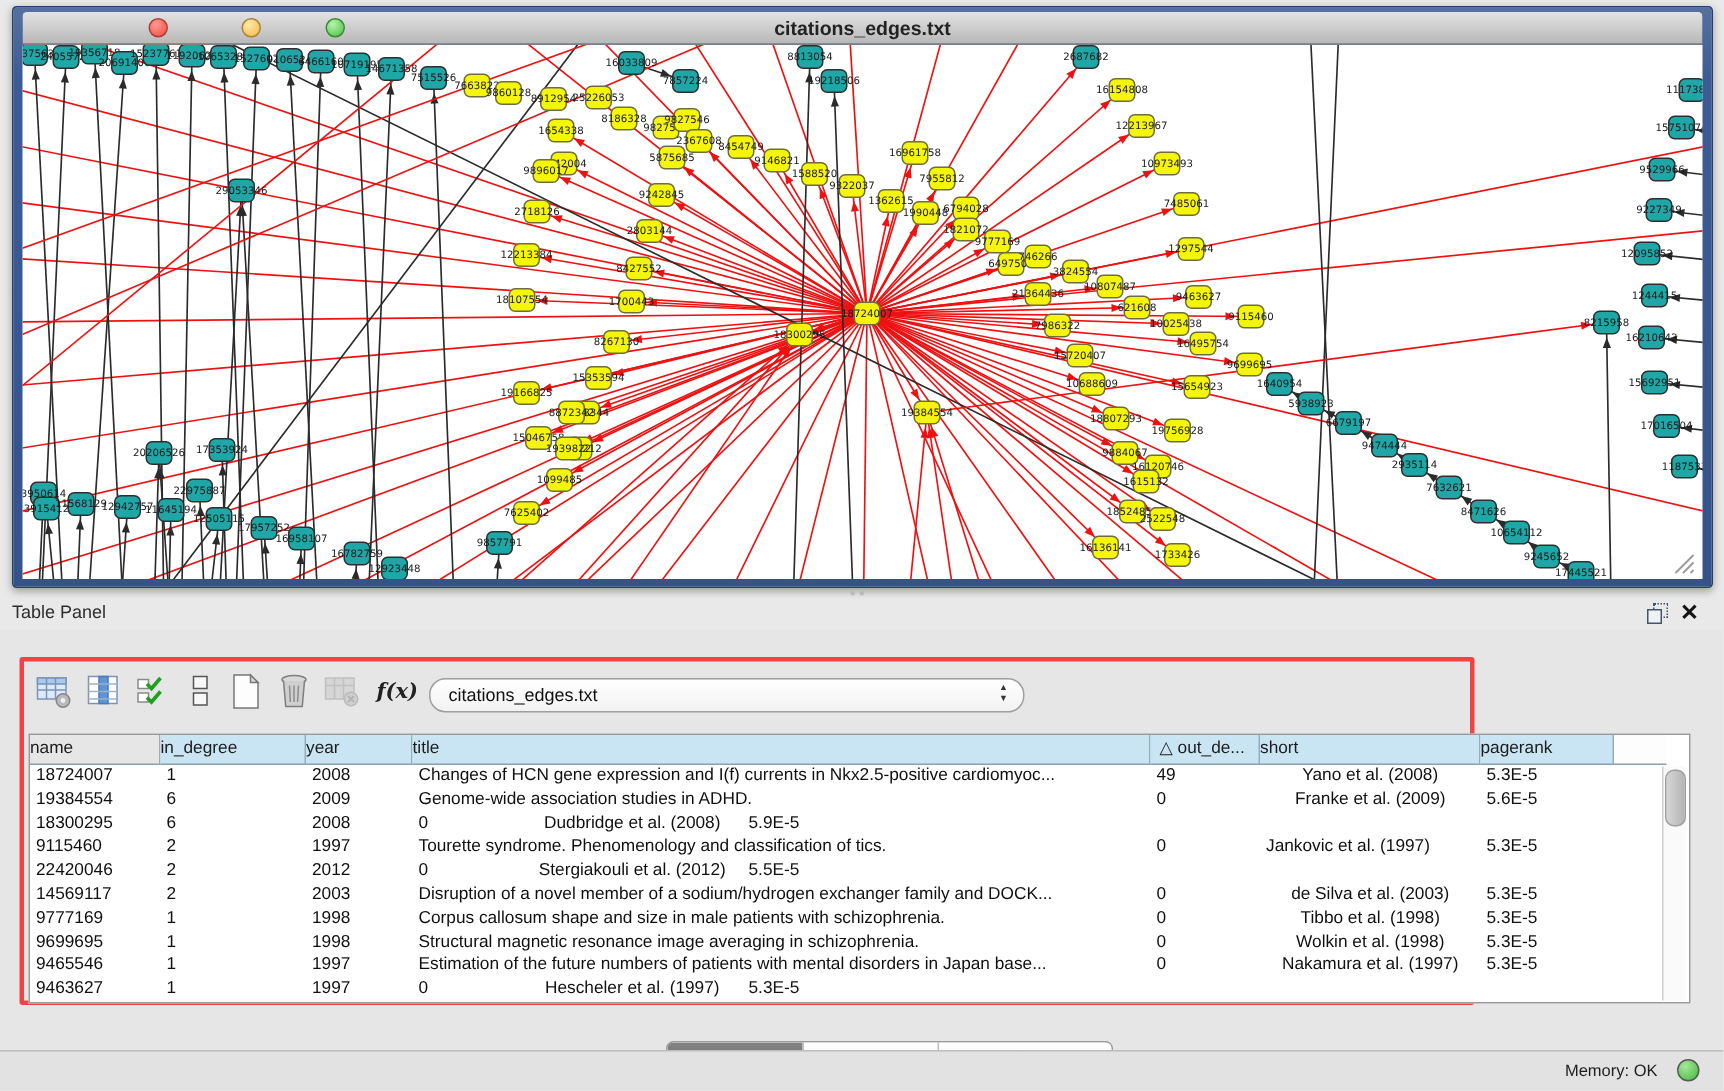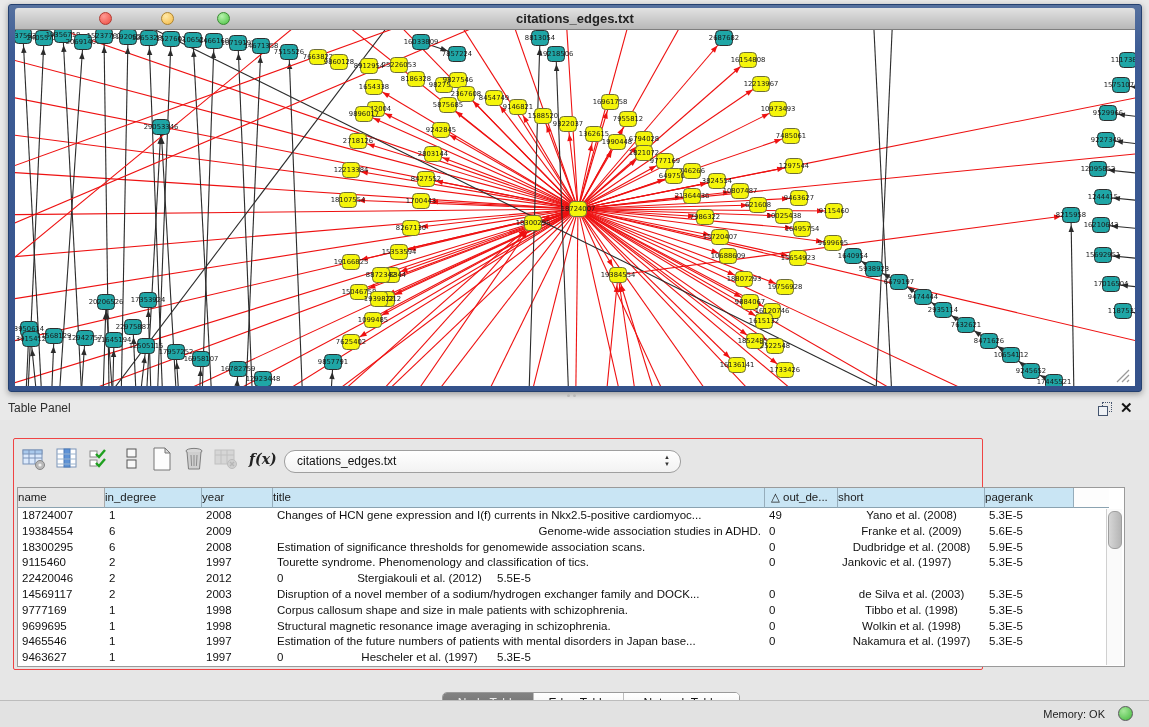--- a/index.html
+++ b/index.html
@@ -24,21 +24,21 @@
   #split-handle i{display:inline-block;width:3px;height:3px;background:#b9b9b9;border-radius:50%;margin-right:3px;vertical-align:top;}
   
   #panel-header{position:absolute;left:0;top:398px;width:1149px;height:22px;}
   #panel-title{position:absolute;left:8px;top:3px;font-size:12px;color:#2e2e2e;}
   #float-icon{position:absolute;left:1098px;top:4px;width:14px;height:14px;}
   #float-icon .sq1{position:absolute;left:4px;top:0;width:8px;height:8px;border:1px dotted #44546e;}
   #float-icon .sq2{position:absolute;left:0;top:4px;width:8px;height:8px;border:1px solid #44546e;background:#eef1f5;}
   #close-icon{position:absolute;left:1120px;top:1px;font-size:15px;font-weight:bold;color:#141414;cursor:default;}
   #panel-body{position:absolute;left:0;top:420px;width:1149px;height:280px;background:#e6e6e6;}
   #inner-panel{position:absolute;left:13px;top:18px;width:970px;height:232px;
-    border:1px solid #ef4444;border-radius:2px;background:#e6e6e6;box-sizing:border-box;}
+    border:3px solid #ef4444;border-radius:2px;background:#e6e6e6;box-sizing:border-box;}
   .tbtn{position:absolute;top:6px;width:26px;height:28px;}
   #fx-btn{font-family:"DejaVu Serif","Liberation Serif",serif;font-style:italic;font-weight:bold;
     font-size:14px;color:#222;line-height:28px;}
   #table-combo{position:absolute;left:270px;top:11px;width:397px;height:23px;background:linear-gradient(#ffffff,#f2f2f2);
     border:1px solid #9f9f9f;border-radius:11px;box-sizing:border-box;}
   #table-combo .val{position:absolute;left:12px;top:0;line-height:21px;font-size:12px;color:#111;}
   #table-combo .arrows{position:absolute;right:10px;top:3px;font-size:6px;color:#333;line-height:7px;text-align:center;}
   
   #tbl{position:absolute;left:3px;top:48px;width:1108px;height:180px;background:#fff;
     border:1px solid #9a9a9a;box-sizing:border-box;}
@@ -976,30 +976,29 @@
             <div class="td" style="width: 71px; text-align: left;">2008</div>
             <div class="td" style="width: 492px; text-align: left;">Changes of HCN gene expression and I(f) currents in Nkx2.5-positive cardiomyoc...</div>
             <div class="td" style="width: 73px; text-align: left;">49</div>
             <div class="td" style="width: 147px; text-align: center;">Yano et al. (2008)</div>
             <div class="td" style="width: 89px; text-align: left;">5.3E-5</div>
           </div>
           <div class="tr">
             <div class="td" style="width: 87px; text-align: left;">19384554</div>
             <div class="td" style="width: 97px; text-align: left;">6</div>
             <div class="td" style="width: 71px; text-align: left;">2009</div>
-            <div class="td" style="width: 492px; text-align: right;">Genome-wide association studies in ADHD.</div>
+            <div class="td" style="width: 492px; text-align: left;">Genome-wide association studies in ADHD.</div>
             <div class="td" style="width: 73px; text-align: left;">0</div>
             <div class="td" style="width: 147px; text-align: center;">Franke et al. (2009)</div>
             <div class="td" style="width: 89px; text-align: left;">5.6E-5</div>
           </div>
           <div class="tr">
             <div class="td" style="width: 87px; text-align: left;">18300295</div>
             <div class="td" style="width: 97px; text-align: left;">6</div>
             <div class="td" style="width: 71px; text-align: left;">2008</div>
-            <div class="td" style="width: 492px; text-align: left;">Estimation of significance thresholds for genomewide association scans.</div>
             <div class="td" style="width: 73px; text-align: left;">0</div>
             <div class="td" style="width: 147px; text-align: center;">Dudbridge et al. (2008)</div>
             <div class="td" style="width: 89px; text-align: left;">5.9E-5</div>
           </div>
           <div class="tr">
             <div class="td" style="width: 87px; text-align: left;">9115460</div>
             <div class="td" style="width: 97px; text-align: left;">2</div>
             <div class="td" style="width: 71px; text-align: left;">1997</div>
             <div class="td" style="width: 492px; text-align: left;">Tourette syndrome. Phenomenology and classification of tics.</div>
             <div class="td" style="width: 73px; text-align: left;">0</div>

